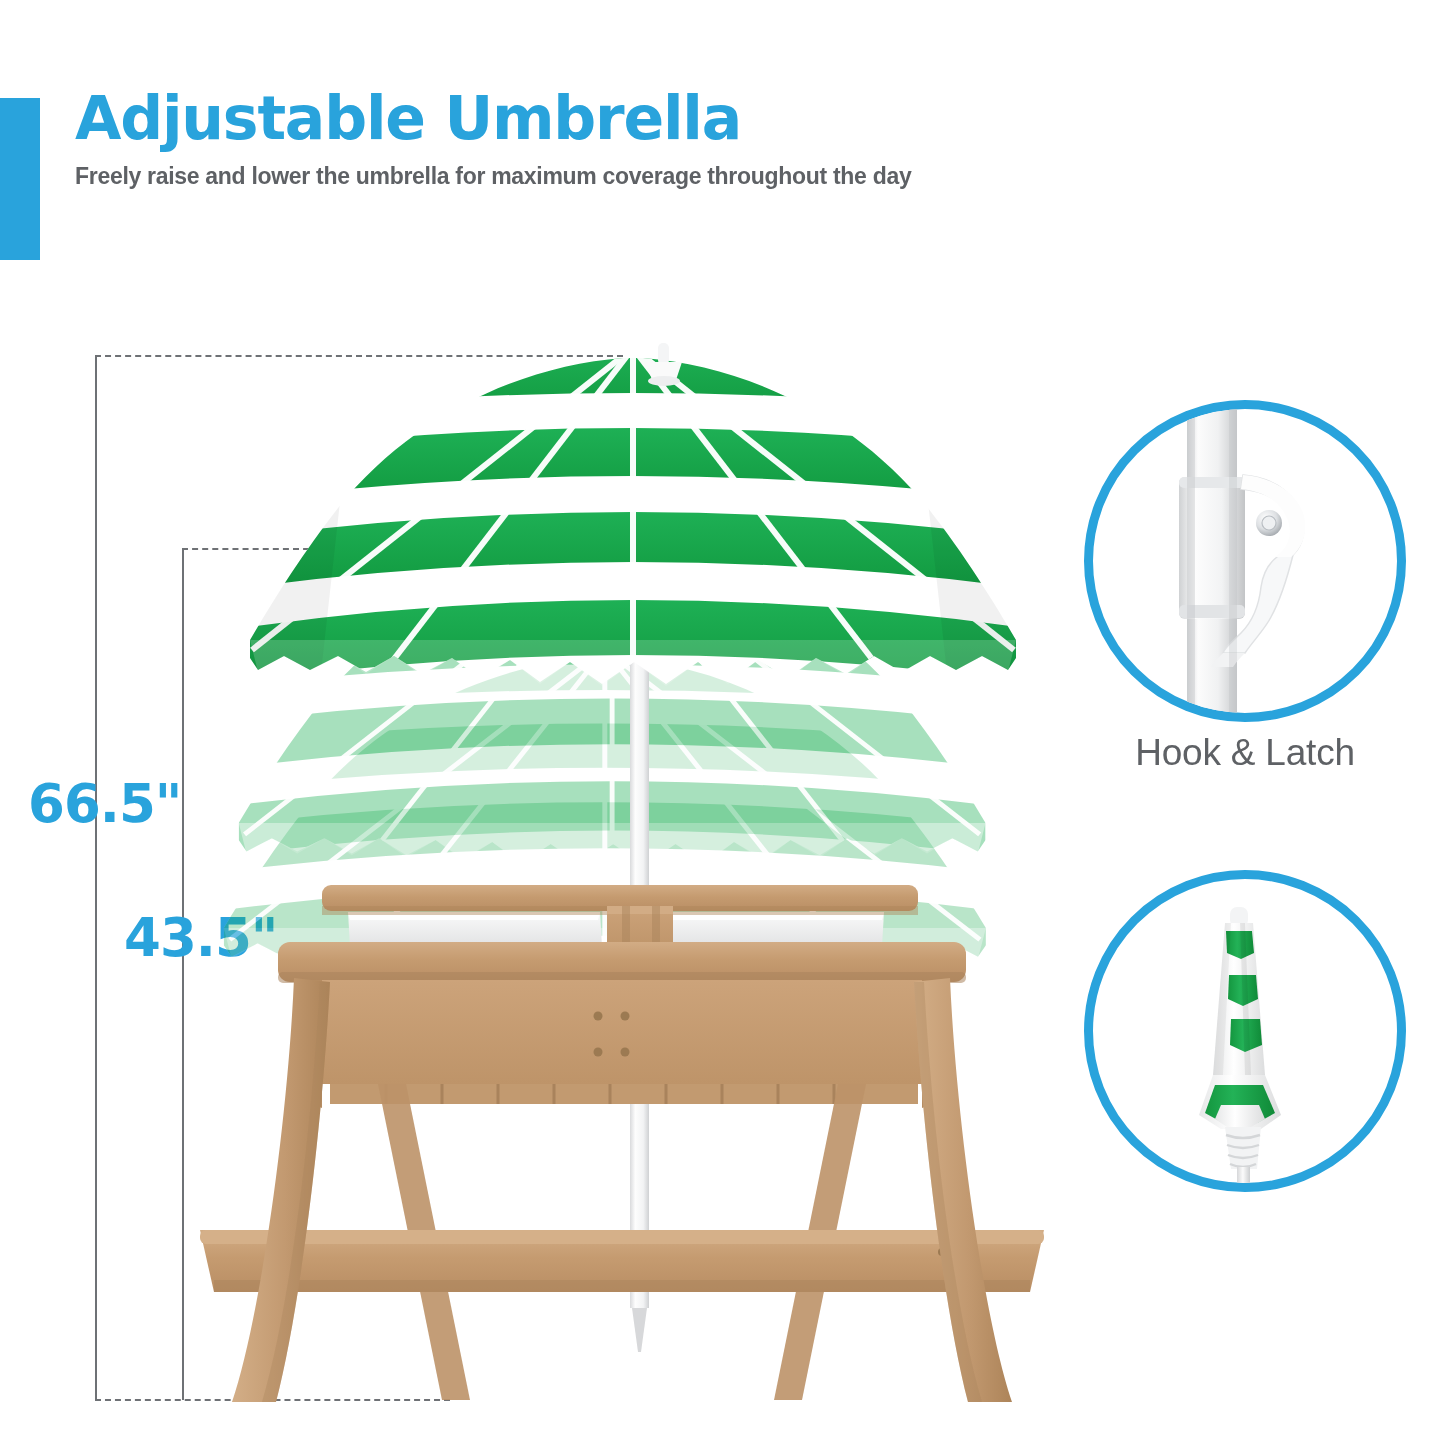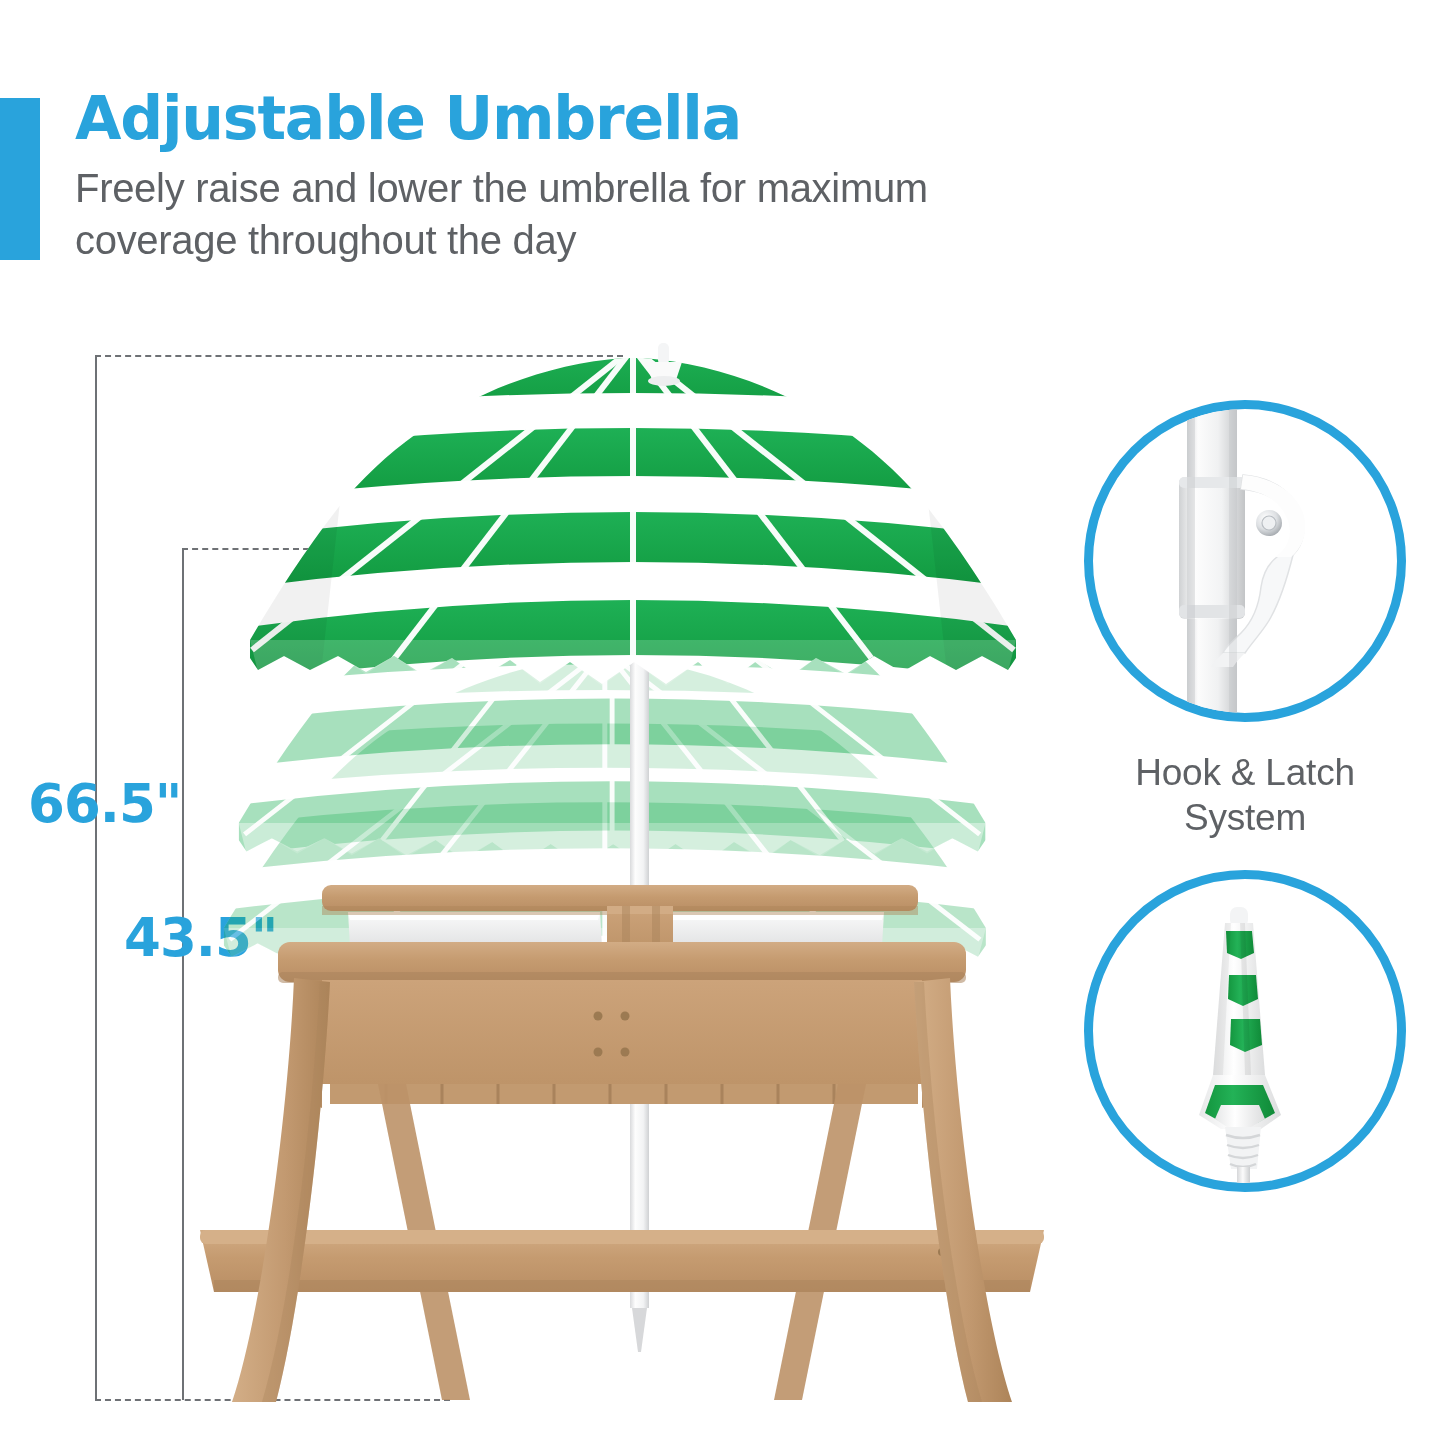--- a/index.html
+++ b/index.html
@@ -43,22 +43,22 @@
     font-weight: 700;
     letter-spacing: -1.2px;
     color: #29A3DC;
     line-height: 1.0;
     white-space: nowrap;
   }
 
   #subheadline {
     margin-top: 14px;
     font-family: "Liberation Sans", sans-serif;
-    font-size: 40px;
-    font-weight: 400;
+    font-size: 23px;
+    font-weight: 700;
     color: #5E6165;
     line-height: 1.30;
     letter-spacing: -0.3px;
   }
 
   
   .dim-vline {
     position: absolute;
     width: 2px;
     background: #6E7175;
@@ -110,21 +110,21 @@
     width: 322px;
     height: 322px;
     margin: 0 auto;
     border: 9px solid #29A3DC;
     border-radius: 50%;
     overflow: hidden;
     background: #ffffff;
   }
 
   .callout-label {
-    margin-top: 28px;
+    margin-top: 8px;
     text-align: center;
     font-family: "Liberation Sans", sans-serif;
     font-size: 37px;
     font-weight: 300;
     color: #5E6165;
     line-height: 1.22;
     letter-spacing: -0.2px;
   }
 
   svg { display: block; }
@@ -425,21 +425,20 @@
         <circle cx="176" cy="114" r="7" fill="#EEF0F2" stroke="#B9BEC3" stroke-width="1.2"></circle>
 
         <path d="M130,244 C124,250 120,254 118,258 L140,258 C144,252 148,248 152,244 Z" fill="#F2F3F4"></path>
 
         <rect x="94" y="0" width="8" height="304" fill="#B9BDC1" opacity="0.35"></rect>
         <rect x="136" y="0" width="8" height="304" fill="#B9BDC1" opacity="0.30"></rect>
       </svg>
     </div>
     <div class="callout-label">
       <div>Hook &amp; Latch</div>
-      <div>System</div>
     </div>
   </div>
 
   <div id="callout-collapse" class="callout">
     <div class="callout-circle">
       <svg width="304" height="304" viewBox="0 0 304 304">
         <defs>
           <linearGradient id="furlGreen" x1="0" y1="0" x2="1" y2="0">
             <stop offset="0%" stop-color="#14963F"></stop>
             <stop offset="40%" stop-color="#23B257"></stop>

